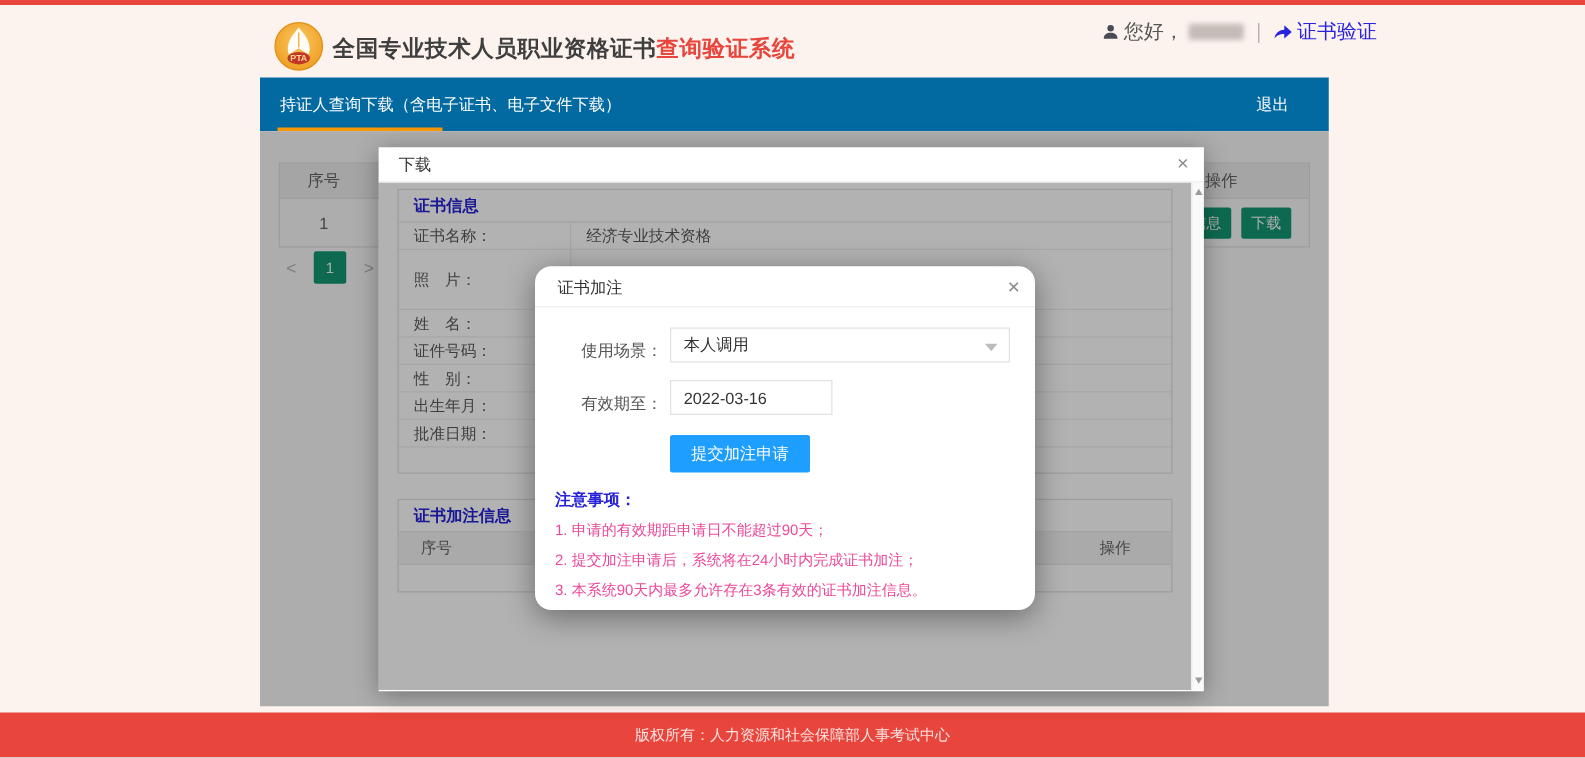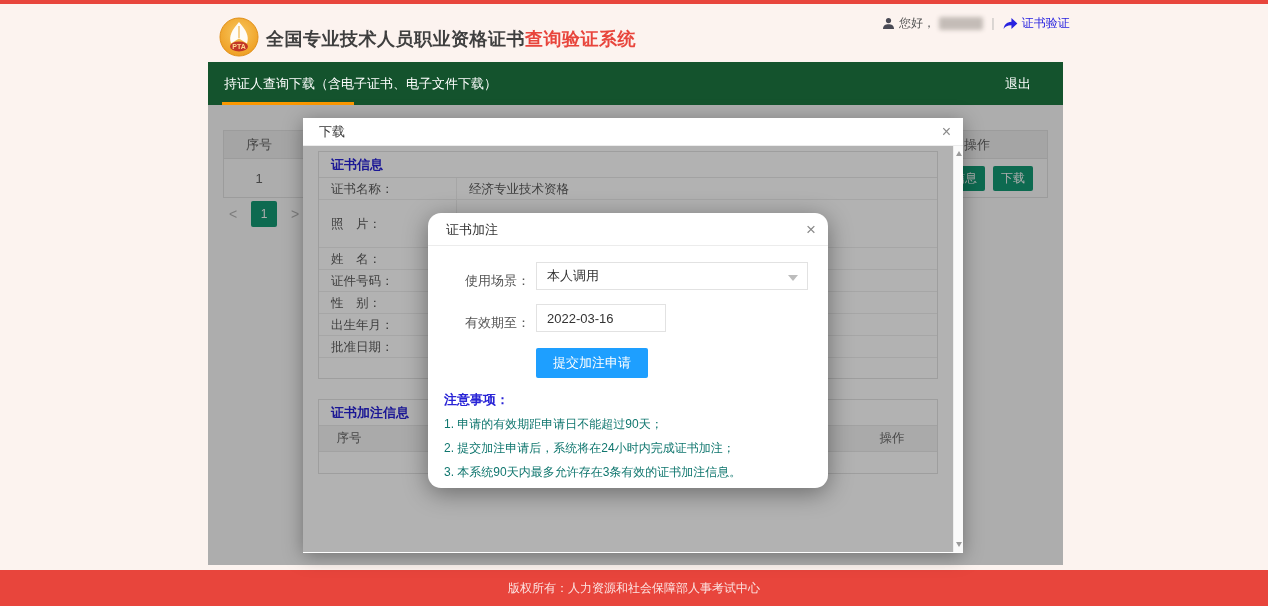--- a/index.html
+++ b/index.html
@@ -8,27 +8,27 @@
 
   
   .topbar { position:absolute; left:0; top:0; width:100%; height:4px; background:#e8453c; }
 
   
   .header { position:absolute; left:0; top:4px; width:100%; height:58px; }
   .logo { position:absolute; left:219px; top:13px; width:40px; height:40px; }
   .site-title { position:absolute; left:266px; top:23px; font-size:18px; font-weight:bold; letter-spacing:0.5px; }
   .site-title .t-black { color:#3f3f3f; }
   .site-title .t-red { color:#e8453c; }
-  .user-area { position:absolute; left:882px; top:11px; display:flex; align-items:center; gap:4px; font-size:12px; color:#555; }
+  .user-area { position:absolute; left:882px; top:11px; display:flex; align-items:center; gap:4px; font-size:16px; color:#555; }
   .redacted { display:inline-block; width:44px; height:13px; background:#c4bcb7; border-radius:2px; filter:blur(2px); }
   .sep { color:#aaa; }
   .verify-link { color:#2722e0; text-decoration:none; cursor:pointer; }
 
   
-  .nav { position:absolute; left:208px; top:62px; width:855px; height:43px; background:#14532d; }
+  .nav { position:absolute; left:208px; top:62px; width:855px; height:43px; background:#0369a1; }
   .nav-tab { position:absolute; left:16px; top:0; line-height:43px; font-size:13px; color:#fff; cursor:pointer; }
   .nav-underline { position:absolute; left:14px; bottom:0; width:132px; height:3px; background:#fb9700; }
   .nav-logout { position:absolute; right:32px; top:0; line-height:43px; font-size:13px; color:#fff; cursor:pointer; }
 
   
   .content { position:absolute; left:208px; top:105px; width:855px; height:460px; background:#fff; }
   .bg-table { position:absolute; left:15px; right:15px; top:25px; border:1px solid #e6e6e6; }
   .thead { display:flex; height:28px; line-height:27px; background:#f4f4f4; border-bottom:1px solid #e6e6e6; font-size:13px; color:#666; }
   .trow { display:flex; height:38px; align-items:center; font-size:13px; color:#666; }
   .col-index { width:70px; text-align:center; }
@@ -76,21 +76,21 @@
   .an-body { padding:6px 20px 0 16px; }
   .form-row { display:flex; align-items:flex-end; margin-top:10px; }
   .form-label { width:86px; text-align:right; font-size:13px; color:#555; flex-shrink:0; }
   .field { margin-left:6px; height:28px; border:1px solid #e2e2e2; display:flex; align-items:center; padding:0 10px; font-size:13px; color:#333; background:#fff; position:relative; }
   .select-box { width:278px; cursor:pointer; }
   .input-box { width:130px; cursor:text; }
   .caret { position:absolute; right:9px; top:12px; width:0; height:0; border-left:5px solid transparent; border-right:5px solid transparent; border-top:6px solid #bcbcbc; }
   .submit-btn { display:block; margin:16px 0 0 92px; width:112px; height:30px; background:#1e9fff; color:#fff; border:none; border-radius:2px; font-size:13px; cursor:pointer; }
   .notes { margin-top:13px; }
   .notes-title { font-size:13px; font-weight:bold; color:#2823d6; }
-  .note-line { font-size:12px; color:#0f766e; margin-top:7px; }
+  .note-line { font-size:12px; color:#ec4899; margin-top:7px; }
 
   
   .footer { position:absolute; left:0; top:570px; width:100%; height:36px; background:#e8453c; display:flex; align-items:center; justify-content:center; font-size:12px; color:rgba(255,255,255,0.85); }
 </style>
 </head>
 <body>
 
 <div class="page">
 
   <div class="topbar"></div>

